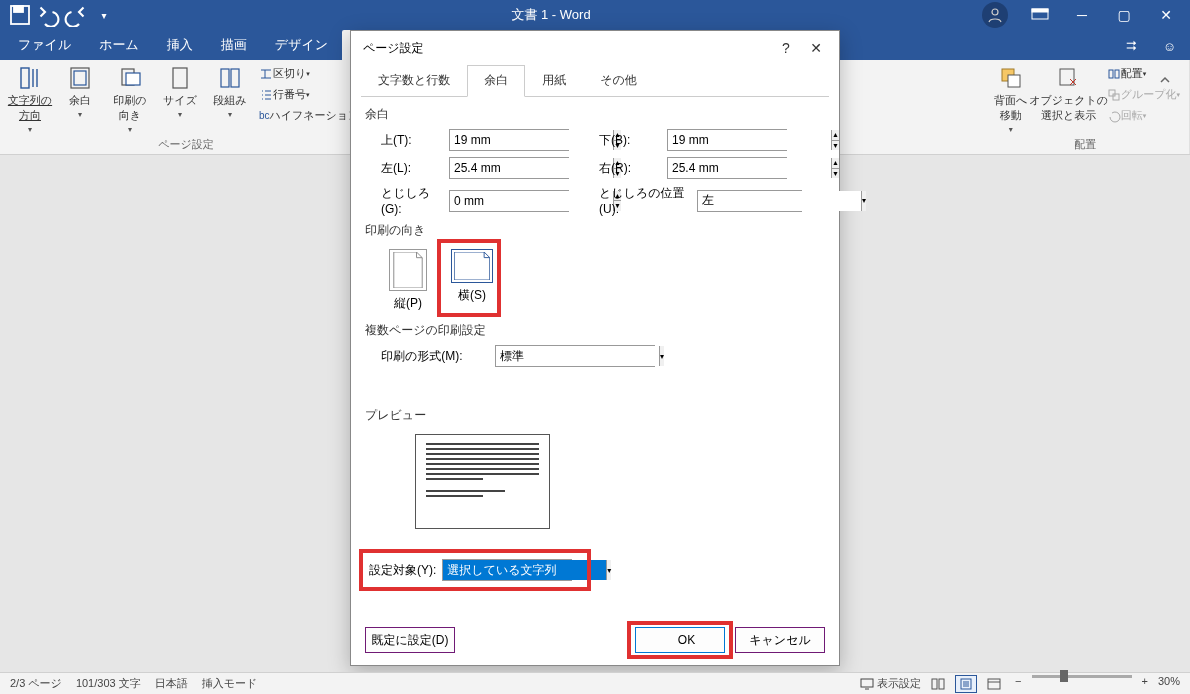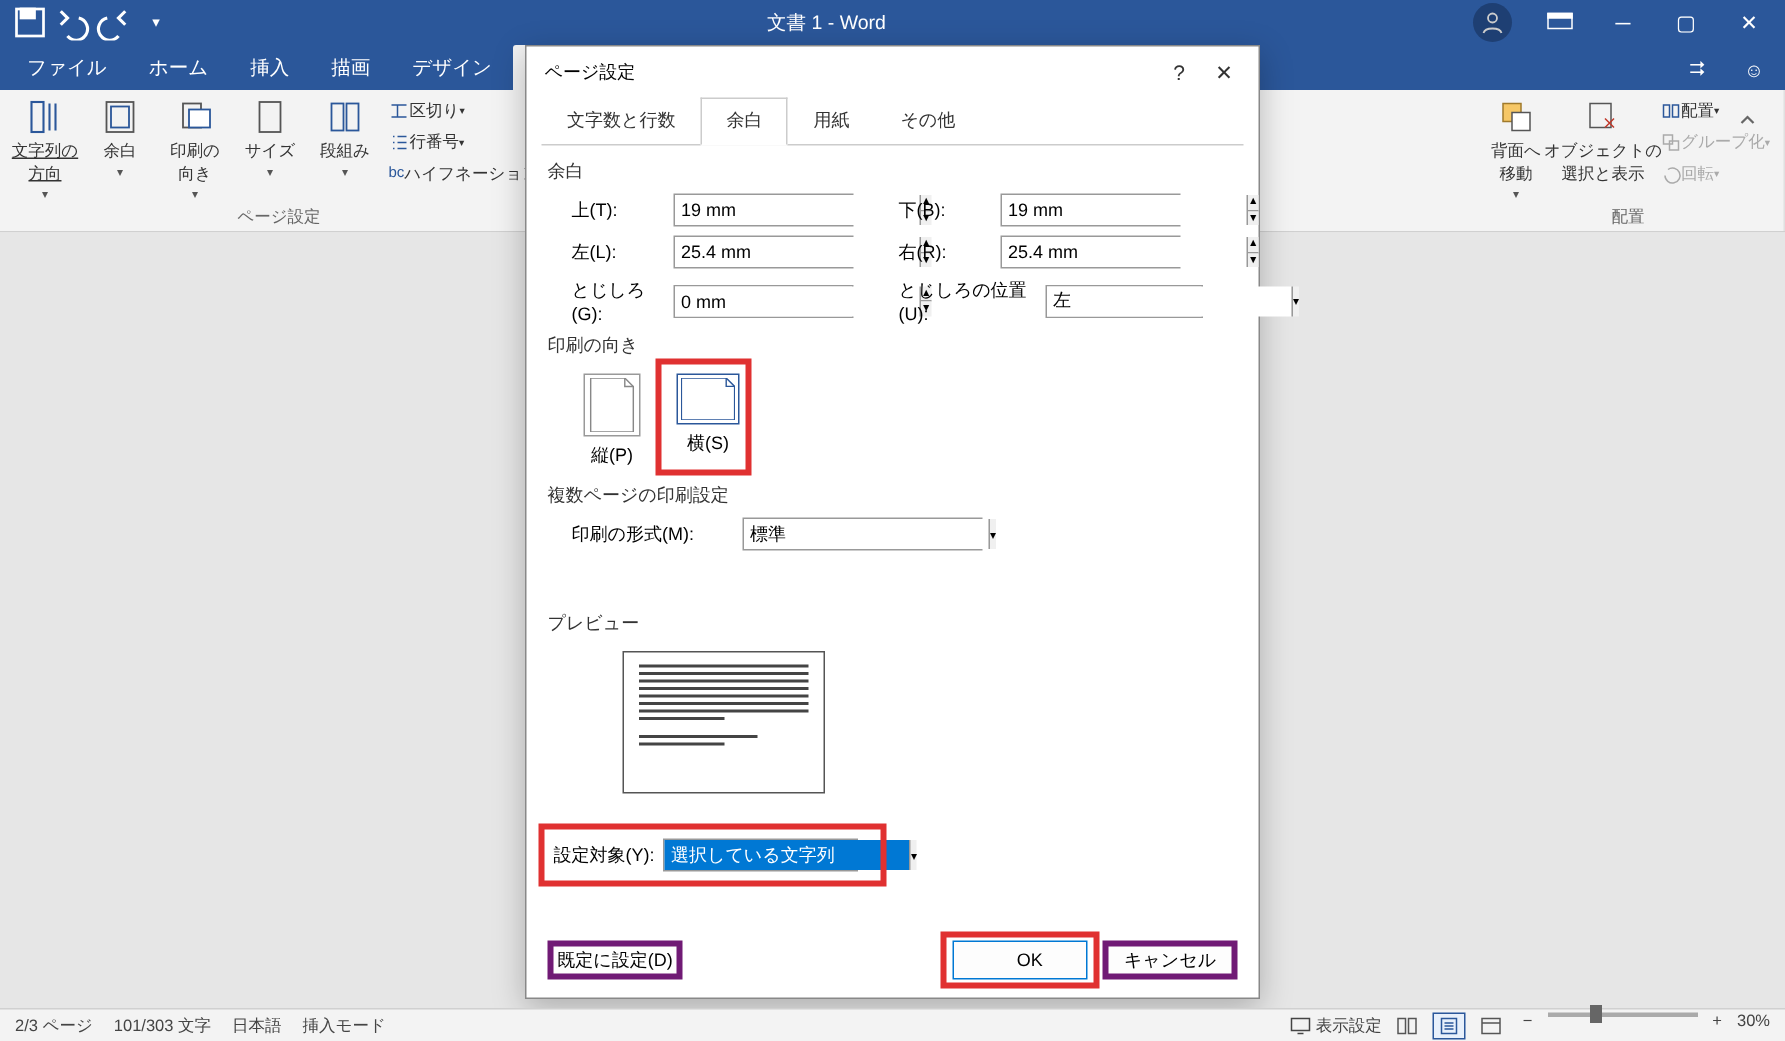--- a/index.html
+++ b/index.html
@@ -72,21 +72,21 @@
 .highlight-hl { position:absolute; border: 4px solid #e03131; z-index: 5;}
 .multi-row { display:flex; align-items:center; gap: 10px; padding-left: 16px; margin: 6px 0;}
 .multi-row .lbl { width: 104px;}
 .preview-box { width: 135px; height: 95px; border: 1px solid #555; margin: 10px 0 0 50px; background:#fff; padding: 8px 10px; display:flex; flex-direction:column; gap:3px;}
 .preview-box .line { height:2px; background:#444;}
 .preview-box .line.short { width: 50%;}
 .apply-row { display:flex; align-items:center; gap: 6px; margin-top: 30px; padding-left: 4px;}
 .apply-row .combo.sel { width:130px;}
 .apply-row .combo.sel input { background:#0078d4; color:#fff;}
 .dialog-footer { display:flex; justify-content:space-between; padding: 8px 14px 12px 14px;}
-.dlgbtn { min-width: 90px; height: 26px; border:4px solid #701a75; background:#fdfdfd; cursor:pointer; font-size:12px; display:flex; align-items:center; justify-content:center;}
+.dlgbtn { min-width: 90px; height: 26px; border:1px solid #701a75; background:#fdfdfd; cursor:pointer; font-size:12px; display:flex; align-items:center; justify-content:center;}
 .dlgbtn.primary { border:1px solid #0078d4;padding-left:13px;}
 .footer-right { display:flex; gap:10px;}
 .chevron-right { position:absolute; right:18px; top:73px; cursor:pointer;}
 </style>
 </head>
 <body>
 
 <div class="titlebar">
   <div class="qat">
     <div class="qat-btn">

